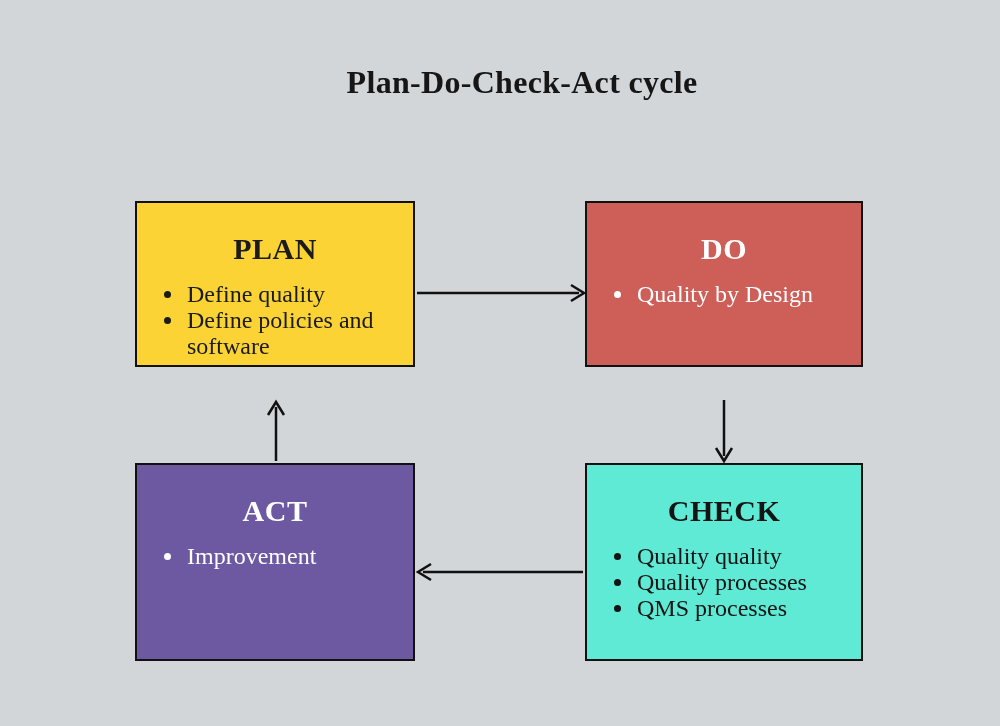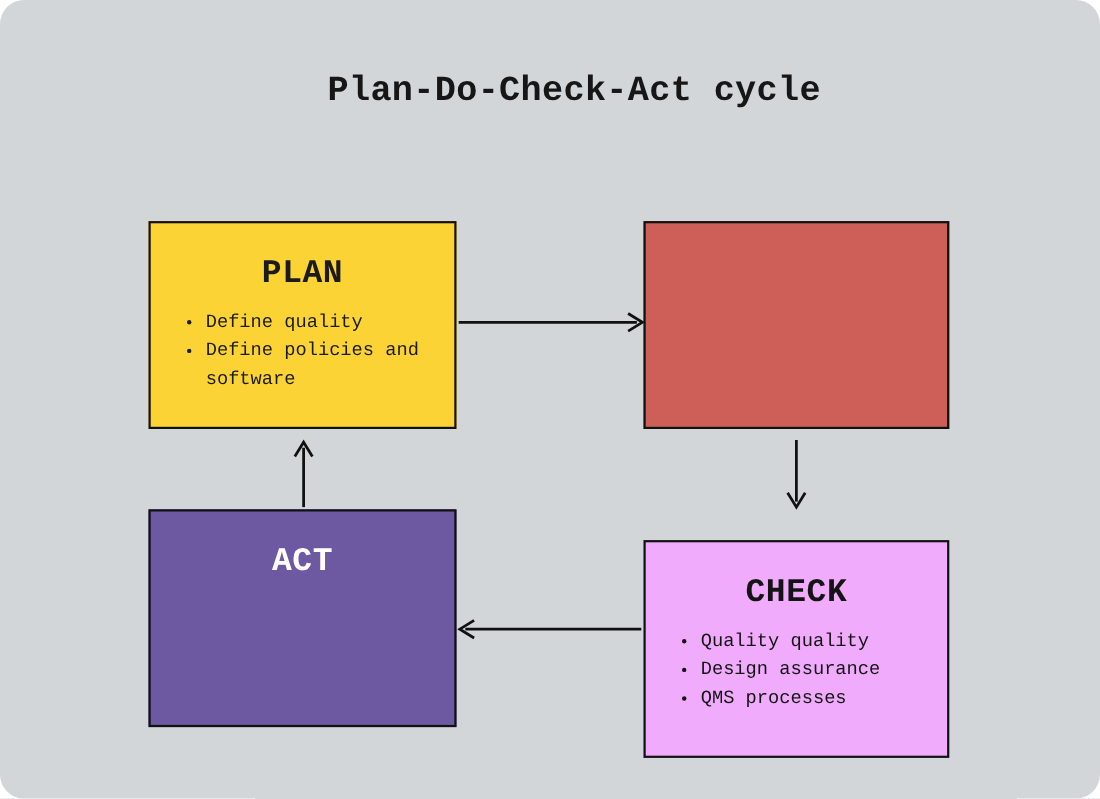--- a/index.html
+++ b/index.html
@@ -1,55 +1,54 @@
 <!DOCTYPE html>
 <html><head>
 <meta charset="utf-8">
 <style>
   html,body { margin:0; padding:0; }
   .canvas {
     position:relative;
     width:1000px; height:726px;
     overflow:hidden;
-    font-family:Liberation Mono, monospace;
+    font-family:Liberation Serif, serif;
     background:#d2d6d9;
-    border-radius:22px;
   }
   .title {
     position:absolute;
     top:64px; left:22px; width:1000px;
     margin:0;
     text-align:center;
     font-size:32px;
     font-weight:700;
     letter-spacing:0.3px;
     color:#161616;
   }
   .box {
     position:absolute;
-    width:280px; height:189px;
+    width:280px; height:166px;
     border:2px solid #111;
     box-sizing:border-box;
   }
   .box-plan  { left:135px; top:201px; }
   .box-do    { left:585px; top:201px; width:278px; }
   .box-check { left:585px; top:463px; width:278px; height:198px; }
   .box-act   { left:135px; top:463px; height:198px; }
   .box-title {
     margin-top:28px;
     text-align:center;
     font-size:30px;
     font-weight:700;
     letter-spacing:0.5px;
     line-height:36px;
   }
   .box-list {
     margin:14px 0 0 0;
     padding:0 18px 0 48px;
-    font-size:17px;
+    font-size:24px;
     line-height:26px;
     list-style:disc outside;
   }
   .box-list li { padding-left:2px; }
   .arrow-layer {
     position:absolute;
     left:0; top:0;
     pointer-events:none;
   }
   .arrow {
@@ -67,33 +66,40 @@
 
   <div class="box box-plan" style="background: rgb(251, 211, 53); color: rgb(27, 27, 27); border-color: rgb(17, 17, 17);">
     <div class="box-title">PLAN</div>
     <ul class="box-list">
       <li>Define quality</li>
       <li>Define policies and software</li>
     </ul>
   </div>
 
   <div class="box box-do" style="background: rgb(205, 95, 88); color: rgb(255, 255, 255); border-color: rgb(17, 17, 17);">
+    <div class="box-title">DO</div>
+    <ul class="box-list">
+      <li>Quality by Design</li>
+    </ul>
   </div>
 
-  <div class="box box-check" style="background: #f0abfc; color: rgb(20, 20, 20); border-color: rgb(17, 17, 17); margin-top: 28px;">
+  <div class="box box-check" style="background: #5eead4; color: rgb(20, 20, 20); border-color: rgb(17, 17, 17);">
     <div class="box-title">CHECK</div>
     <ul class="box-list">
       <li>Quality quality</li>
-      <li>Design assurance</li>
+      <li>Quality processes</li>
       <li>QMS processes</li>
     </ul>
   </div>
 
   <div class="box box-act" style="background: rgb(108, 89, 162); color: rgb(255, 255, 255); border-color: rgb(17, 17, 17);">
     <div class="box-title">ACT</div>
+    <ul class="box-list">
+      <li>Improvement</li>
+    </ul>
   </div>
 
   <svg class="arrow-layer" width="1000" height="726" viewBox="0 0 1000 726">
     <g class="arrow" stroke="#111111">
       <path d="M417 293 H579"></path>
       <path d="M571 285 L584 293 L571 301"></path>
     </g>
     <g class="arrow" stroke="#111111">
       <path d="M724 400 V456"></path>
       <path d="M716 448 L724 461 L732 448"></path>

